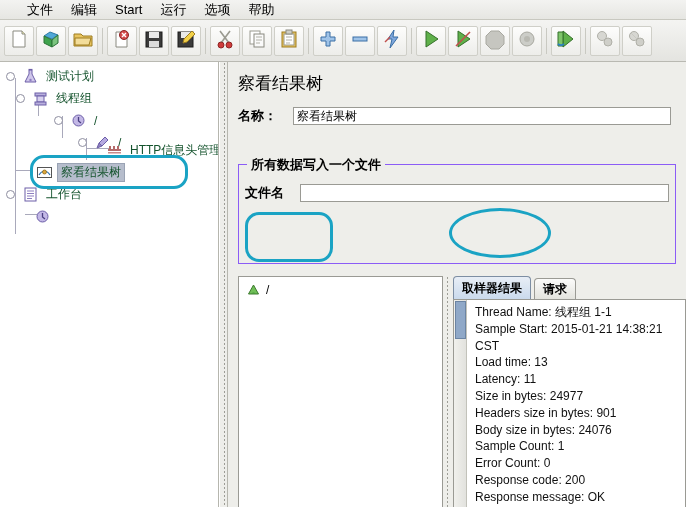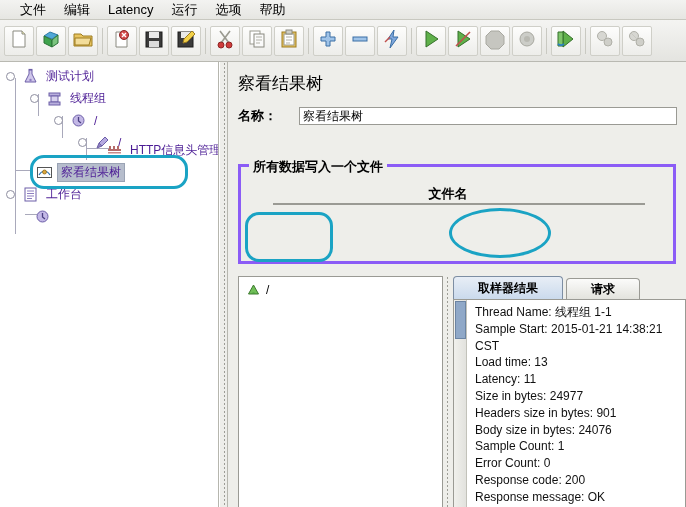--- a/index.html
+++ b/index.html
@@ -10,21 +10,21 @@
     font-size:12px;color:#000;
     -webkit-font-smoothing:none;
   }
   #app{position:relative;width:686px;height:507px;}
 
   
   .menubar{
     position:absolute;left:0;top:0;width:686px;height:20px;
     background:linear-gradient(#f3f3f1,#e6e6e2);
     border-bottom:1px solid #c8c8c0;
-    display:flex;align-items:center;padding-left:11px;box-sizing:border-box;
+    display:flex;align-items:center;padding-left:18px;box-sizing:border-box;
   }
   .menuitem{
     font-size:13px;padding:1px 9px;color:#000;white-space:nowrap;cursor:default;
   }
 
   
   .toolbar{
     position:absolute;left:0;top:20px;width:686px;height:42px;
     background:linear-gradient(#f4f4f2,#e4e4e0);
     border-bottom:1px solid #b9b9b2;
@@ -58,43 +58,43 @@
     background-size:3px 4px;opacity:.85;
   }
   .rightpane{
     position:absolute;left:228px;top:62px;width:458px;height:445px;
     background:#eeeeea;overflow:hidden;
   }
 
   
   .tree{position:relative;padding:6px 0 0 6px;font-size:12px;}
   .tnode{position:relative;height:21px;display:flex;align-items:center;white-space:nowrap;}
-  .tlabel{padding:1px 3px;color:#4c1d95;font-size:12px;}
+  .tlabel{padding:1px 3px;color:#14532d;font-size:12px;}
   .tlabel.sel{background:#b6bdcc;border:1px solid #9aa3b4;padding:0 3px;}
   .handle{
     width:9px;height:9px;border:1px solid #8e8ea0;border-radius:50%;
     background:#ffffff;box-sizing:border-box;position:absolute;
   }
   .ticon{width:17px;height:17px;margin-right:4px;flex:none;position:relative;}
   .vline{position:absolute;width:1px;background:#a9a9bb;}
   .hline{position:absolute;height:1px;background:#a9a9bb;}
 
   
   .panelTitle{
     position:absolute;left:10px;top:10px;font-size:17px;color:#000;
   }
   .fieldRow{position:absolute;left:10px;display:flex;align-items:center;height:20px;}
-  .fieldLabel{font-size:13px;font-weight:bold;margin-right:22px;white-space:nowrap;}
+  .fieldLabel{font-size:13px;font-weight:bold;margin-right:16px;white-space:nowrap;}
   .textInput{
     height:18px;border:1px solid #9a9a94;background:#ffffff;
     font-size:12px;padding:0 3px;box-sizing:border-box;color:#000;
     display:flex;align-items:center;
   }
   .groupBox{
-    position:absolute;left:10px;border:3px solid #8b5cf6;
+    position:absolute;left:10px;border:1px solid #8b5cf6;
     background:transparent;box-sizing:border-box;
   }
   .groupTitle{
     position:absolute;left:8px;top:-9px;background:#eeeeea;
     padding:0 4px;font-size:13px;font-weight:bold;
   }
 
   
   .resTree{
     position:absolute;left:10px;top:214px;width:205px;height:285px;
@@ -106,21 +106,21 @@
   .resDivider .dots{
     position:absolute;left:2px;top:0;width:2px;height:100%;
     background-image:radial-gradient(#8f8f87 40%, transparent 41%);
     background-size:3px 4px;opacity:.85;
   }
   .detailBox{
     position:absolute;left:225px;top:214px;width:233px;height:285px;
   }
   .tabstrip{position:absolute;left:0;top:0;height:24px;display:flex;align-items:flex-end;}
   .tab{
-    height:21px;line-height:20px;padding:0 24px;font-size:12px;font-weight:bold;
+    height:21px;line-height:20px;padding:0 8px;font-size:12px;font-weight:bold;
     border:1px solid #9a9a94;border-bottom:none;
     border-top-left-radius:4px;border-top-right-radius:4px;
     background:linear-gradient(#fbfbfa,#e2e2dc);margin-right:3px;color:#000;
   }
   .tab.active{background:linear-gradient(#e8eef6,#c9d9ec);border-color:#7d8ea3;height:23px;line-height:22px;}
   .detailBody{
     position:absolute;left:0;top:23px;width:233px;height:262px;
     background:#ffffff;border:1px solid #9a9a94;box-sizing:border-box;
     display:flex;
   }
@@ -141,21 +141,21 @@
   .anno.round{border-radius:14px;}
 </style>
 </head>
 <body>
 
 <div id="app">
 
   <div class="menubar" id="menubar">
       <div class="menuitem">文件</div>
       <div class="menuitem">编辑</div>
-      <div class="menuitem">Latency</div>
+      <div class="menuitem">Start</div>
       <div class="menuitem">运行</div>
       <div class="menuitem">选项</div>
       <div class="menuitem">帮助</div>
     </div>
 
   <div class="toolbar" id="toolbar">
       <div class="tbtn">
         <span><svg width="22" height="22" viewBox="0 0 22 22">
             <path d="M5 3h9l3 3v13H5z" fill="#fff" stroke="#8a8a80"></path>
             <path d="M14 3v3h3" fill="#f2f0b8" stroke="#8a8a80"></path>
@@ -312,21 +312,21 @@
         <span class="ticon" style="margin-left:12px;">
           <svg width="17" height="17" viewBox="0 0 17 17">
             <path d="M7 2h3v4l4 8H3l4-8z" fill="#cfc6ea" stroke="#6d5fa8" stroke-width="1"></path>
             <path d="M6.5 1.5h4" stroke="#6d5fa8" stroke-width="1.2"></path>
             <circle cx="8.5" cy="12" r="1.2" fill="#8d7fc0"></circle>
           </svg>
         </span>
         <span class="tlabel">测试计划</span>
       </div>
 
-      <div class="tnode" style="position:absolute;left:34px;top:26px;">
+      <div class="tnode" style="position:absolute;left:20px;top:26px;">
         <span class="handle" style="left:-4px;top:6px;"></span>
         <span class="ticon" style="margin-left:12px;">
           <svg width="17" height="17" viewBox="0 0 17 17">
             <rect x="3" y="3" width="11" height="3" fill="#b9b0dd" stroke="#6d5fa8"></rect>
             <rect x="5" y="6" width="7" height="6" fill="#d7d1ee" stroke="#6d5fa8"></rect>
             <rect x="3" y="12" width="11" height="3" fill="#b9b0dd" stroke="#6d5fa8"></rect>
           </svg>
         </span>
         <span class="tlabel">线程组</span>
       </div>
@@ -408,21 +408,21 @@
     <div class="panelTitle">察看结果树</div>
 
     <div class="fieldRow" style="top:44px;width:440px;">
       <span class="fieldLabel">名称：</span>
       <span class="textInput" id="nameInput" style="width:378px;">察看结果树</span>
     </div>
 
 
     <div class="groupBox" style="top:102px;width:438px;height:100px;">
       <span class="groupTitle">所有数据写入一个文件</span>
-      <div class="fieldRow" style="left:6px;top:18px;width:424px;flex-direction:column;">
+      <div class="fieldRow" style="left:6px;top:18px;width:424px;">
         <span class="fieldLabel">文件名</span>
         <span class="textInput" style="width:372px;" placeholder=""></span>
       </div>
     </div>
 
     <div class="resTree">
       <div class="resRow">
         <span class="ticon">
           <svg width="17" height="17" viewBox="0 0 17 17">
             <path d="M8.5 4l5 9h-10z" fill="#6fbf57" stroke="#3d7a2e" stroke-width="1"></path>

